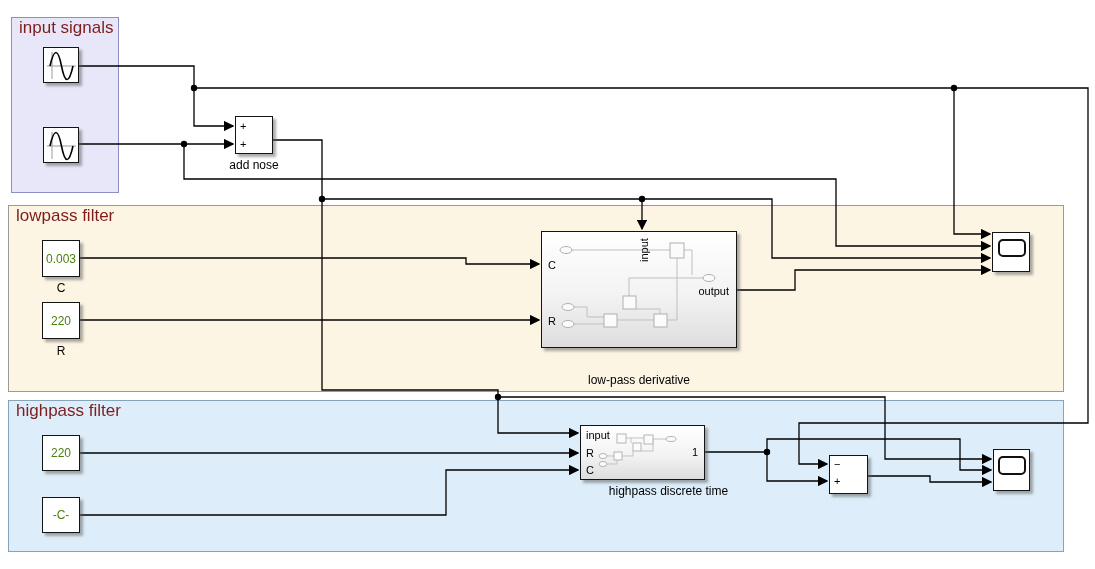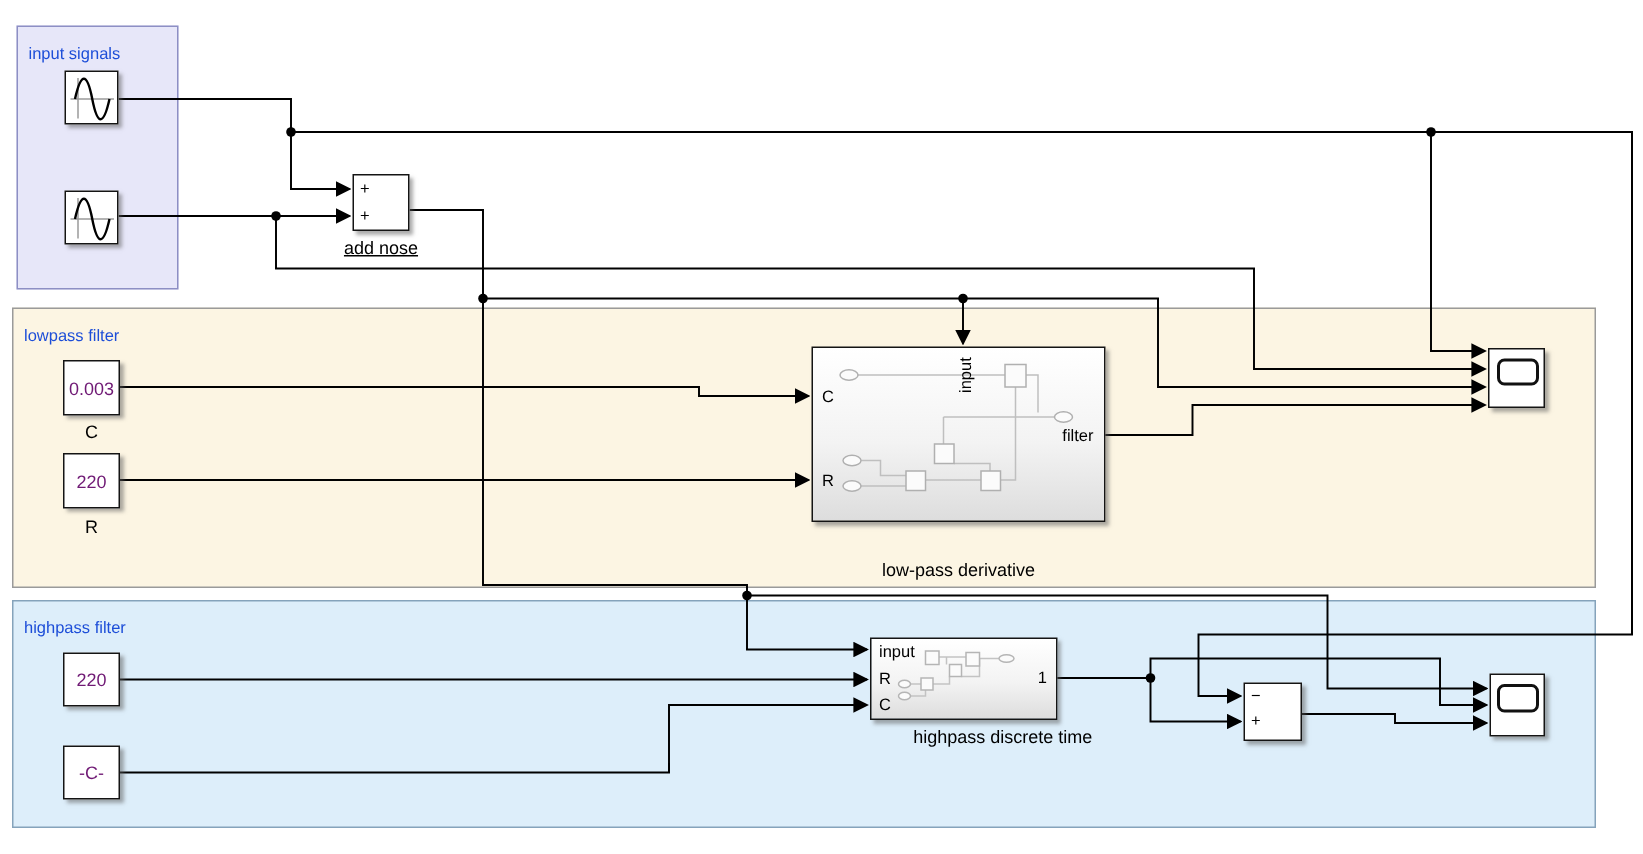--- a/index.html
+++ b/index.html
@@ -1,28 +1,28 @@
 <!DOCTYPE html>
 <html><head>
 <meta charset="utf-8">
 <style>
   html,body{margin:0;padding:0;background:#fff;}
   #canvas{position:relative;width:1095px;height:569px;background:#ffffff;overflow:hidden;
           font-family:"Liberation Sans", sans-serif;}
   .region{position:absolute;border:1px solid #999;box-sizing:border-box;}
-  .region-label{position:absolute;top:12px;left:7px;font-size:11px;color:#1d4ed8;white-space:nowrap;}
+  .region-label{position:absolute;top:0;left:7px;font-size:17px;color:#7f1d1d;white-space:nowrap;}
   #wires{position:absolute;left:0;top:0;z-index:2;}
   #wires path{fill:none;stroke:#000;stroke-width:1.3;}
   #wires circle{stroke:none;fill:#000;}
   .blk{position:absolute;background:#fff;border:1px solid #141414;box-sizing:border-box;
        box-shadow:2.5px 2.5px 2.5px rgba(90,90,90,0.5);z-index:3;}
   .subsys{background:linear-gradient(180deg,#ffffff 0%,#f3f3f3 55%,#dddddd 100%);}
   .blk-label{position:absolute;font-size:12px;color:#000;text-align:center;z-index:3;white-space:nowrap;}
   .const-value{display:flex;align-items:center;justify-content:center;width:100%;height:100%;
-               font-size:12px;color:#701a75;text-align:right;}
+               font-size:12px;color:#4d7c0f;text-align:right;}
   .port-sign{position:absolute;left:4px;font-size:11px;line-height:11px;color:#000;}
   .port-label{position:absolute;font-size:11px;color:#000;line-height:12px;}
   .port-top-rot{position:absolute;left:97px;top:30px;transform:rotate(-90deg);
                 transform-origin:0 0;font-size:11px;color:#000;line-height:11px;}
   .scope-screen{position:absolute;border:2px solid #111;border-radius:5px;background:#fff;}
   .preview{position:absolute;left:0;top:0;}
 </style>
 </head>
 <body>
 
@@ -87,21 +87,21 @@
       <path d="M3 18 H32" style="stroke:#9a9a9a;stroke-width:1;fill:none;"></path>
       <path d="M8 4 V31" style="stroke:#9a9a9a;stroke-width:1;fill:none;"></path>
       <path d="M6 18 C 10 0, 14 0, 17.5 18 C 21 36, 25 36, 29 18" style="stroke:#000;stroke-width:1.6;fill:none;"></path>
     </svg>
   </div>
 
   <div class="blk" style="left:235px;top:116px;width:38px;height:38px;">
     <span class="port-sign" style="top:4px;">+</span>
     <span class="port-sign" style="top:22px;">+</span>
   </div>
-  <div class="blk-label" style="left:209px;top:158px;width:90px;text-decoration:underline;">add nose</div>
+  <div class="blk-label" style="left:209px;top:158px;width:90px;">add nose</div>
 
   <div class="blk" style="left:42px;top:240px;width:38px;height:37px;">
     <div class="const-value">0.003</div>
   </div>
   <div class="blk-label" style="left:42px;top:281px;width:38px;">C</div>
   <div class="blk" style="left:42px;top:302px;width:38px;height:37px;">
     <div class="const-value">220</div>
   </div>
   <div class="blk-label" style="left:42px;top:344px;width:38px;">R</div>
 
@@ -126,21 +126,21 @@
         <rect x="62" y="82" width="13" height="13"></rect>
         <ellipse cx="24" cy="18" rx="6" ry="3.5"></ellipse>
         <ellipse cx="167" cy="46" rx="6" ry="3.5"></ellipse>
         <ellipse cx="26" cy="75" rx="6" ry="3.5"></ellipse>
         <ellipse cx="26" cy="92" rx="6" ry="3.5"></ellipse>
       </g>
     </svg>
     <span class="port-top-rot">input</span>
     <span class="port-label" style="left:6px;top:27px;">C</span>
     <span class="port-label" style="left:6px;top:83px;">R</span>
-    <span class="port-label" style="right:7px;top:53px;">filter</span>
+    <span class="port-label" style="right:7px;top:53px;">output</span>
   </div>
   <div class="blk-label" style="left:541px;top:373px;width:196px;">low-pass derivative</div>
 
   <div class="blk" style="left:992px;top:232px;width:38px;height:40px;">
     <div class="scope-screen" style="left:5px;top:6px;width:24px;height:14px;"></div>
   </div>
 
   <div class="blk" style="left:42px;top:435px;width:38px;height:36px;">
     <div class="const-value">220</div>
   </div>

